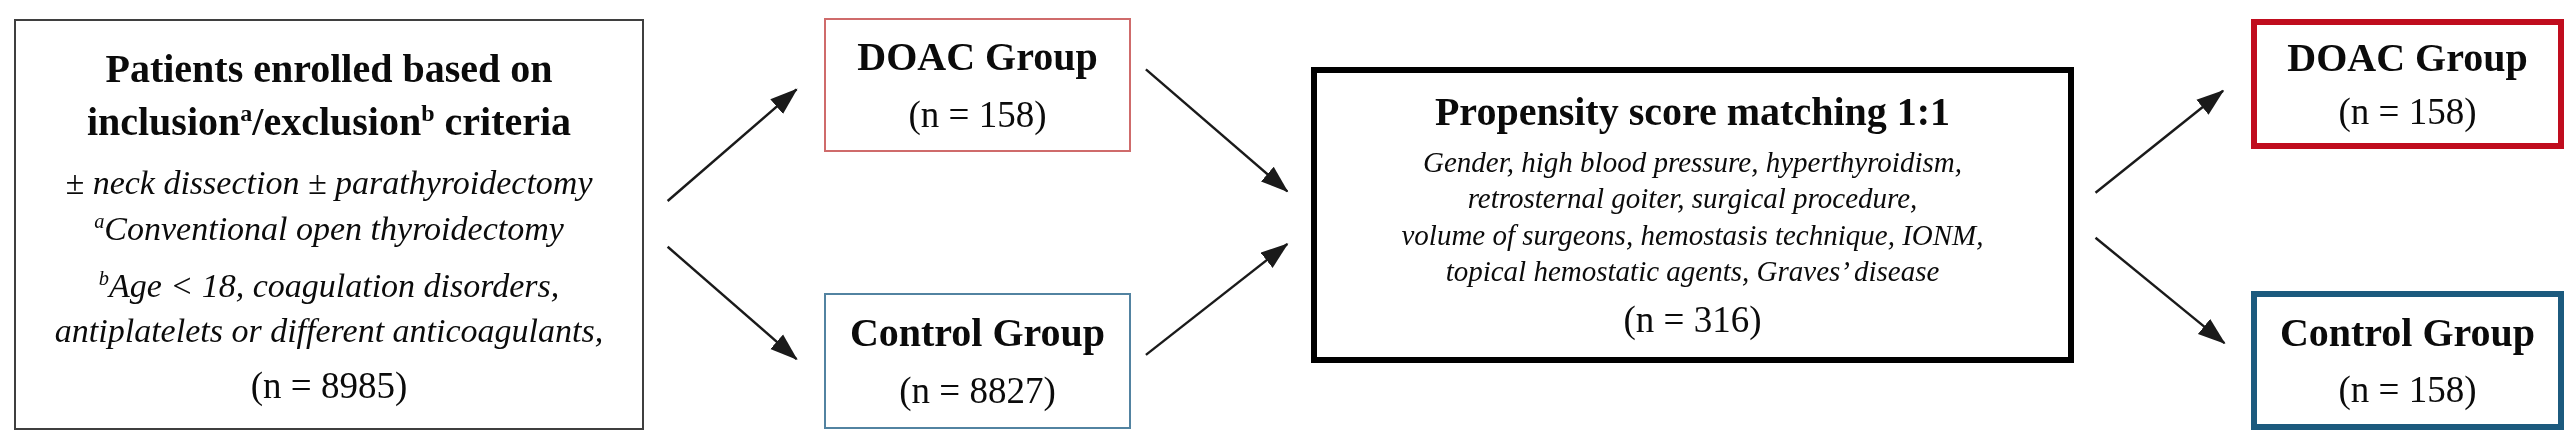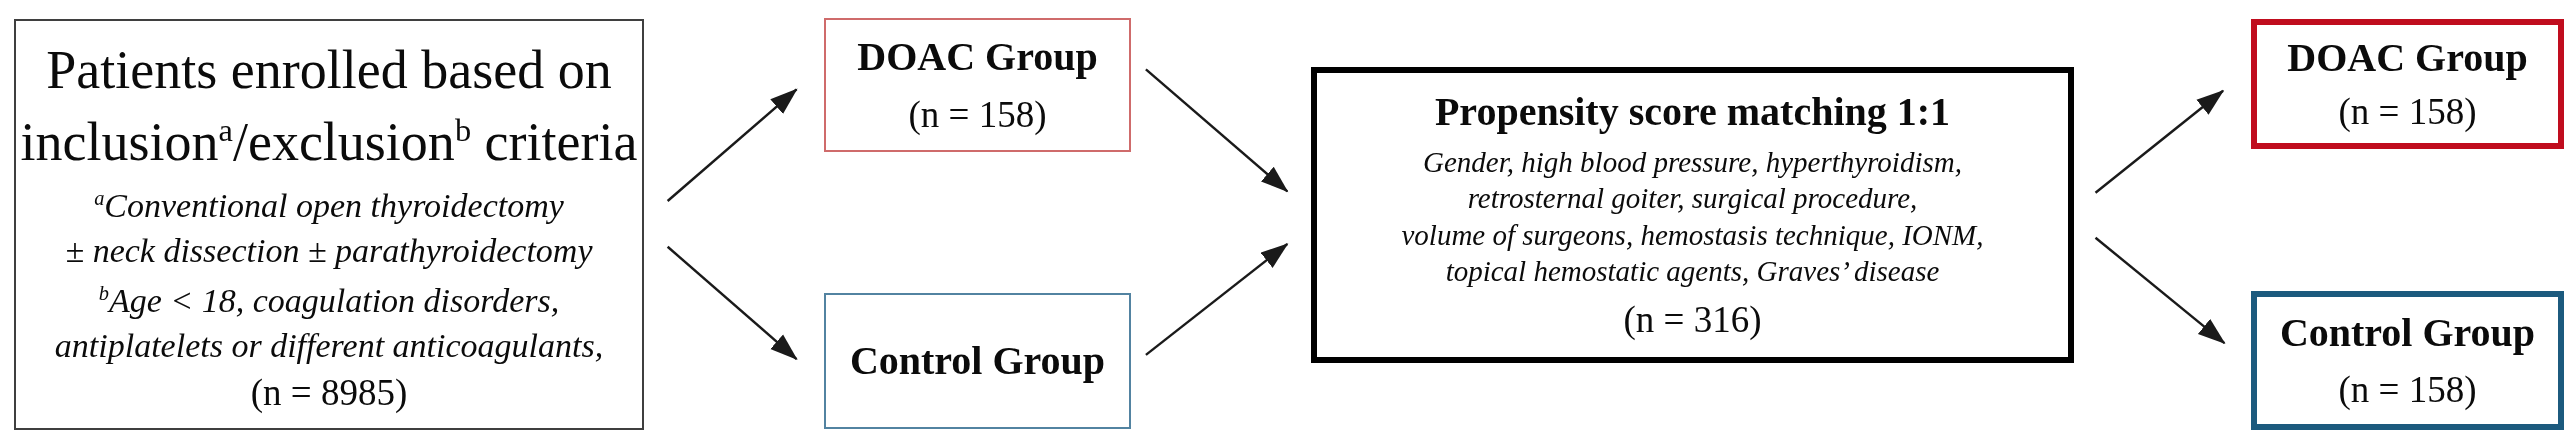--- a/index.html
+++ b/index.html
@@ -72,22 +72,22 @@
     font-size: 40px;
     line-height: 1.15;
     white-space: nowrap;
   }
   .n-label {
     font-size: 37px;
     line-height: 1.1;
     white-space: nowrap;
   }
   .enroll-title {
-    font-weight: normal;
-    font-size: 54px;
+    font-weight: bold;
+    font-size: 40px;
     line-height: 1.32;
   }
   .footnote {
     font-style: italic;
     font-size: 34px;
     line-height: 1.33;
   }
   .psm-title {
     font-weight: bold;
     font-size: 40px;
@@ -123,37 +123,38 @@
     <line x1="3022" y1="278" x2="3206" y2="131" marker-end="url(#ah)" style="stroke: rgb(26, 26, 26);"></line>
     <line x1="3022" y1="343" x2="3208" y2="495" marker-end="url(#ah)" style="stroke: rgb(26, 26, 26);"></line>
   </svg>
 
   <div class="box enrollment-box" style="border-color: rgb(63, 63, 63);">
     <div class="enroll-title">
       <div>Patients enrolled based on</div>
       <div><span>inclusion</span><span class="sup">a</span><span>/exclusion</span><span class="sup">b</span><span> criteria</span></div>
     </div>
     <div class="footnote">
+      <div>± neck dissection ± parathyroidectomy</div>
       <div><span class="sup">a</span><span>Conventional open thyroidectomy</span></div>
-      <div>± neck dissection ± parathyroidectomy</div>
     </div>
     <div class="footnote">
       <div><span class="sup">b</span><span>Age &lt; 18, coagulation disorders,</span></div>
       <div>antiplatelets or different anticoagulants,</div>
     </div>
     <div class="n-label">(n = 8985)</div>
   </div>
 
   <div class="box doac-initial-box" style="border-color: rgb(207, 107, 107);">
     <div class="box-title">DOAC Group</div>
     <div class="n-label">(n = 158)</div>
   </div>
 
   <div class="box control-initial-box" style="border-color: rgb(82, 131, 161);">
     <div class="box-title">Control Group</div>
+    <div class="n-label">(n = 8827)</div>
   </div>
 
   <div class="box psm-box" style="border-color: rgb(0, 0, 0);">
     <div class="psm-title">Propensity score matching 1:1</div>
     <div class="psm-criteria">
       <div>Gender, high blood pressure, hyperthyroidism,</div>
       <div>retrosternal goiter, surgical procedure,</div>
       <div>volume of surgeons, hemostasis technique, IONM,</div>
       <div>topical hemostatic agents, Graves’ disease</div>
     </div>

